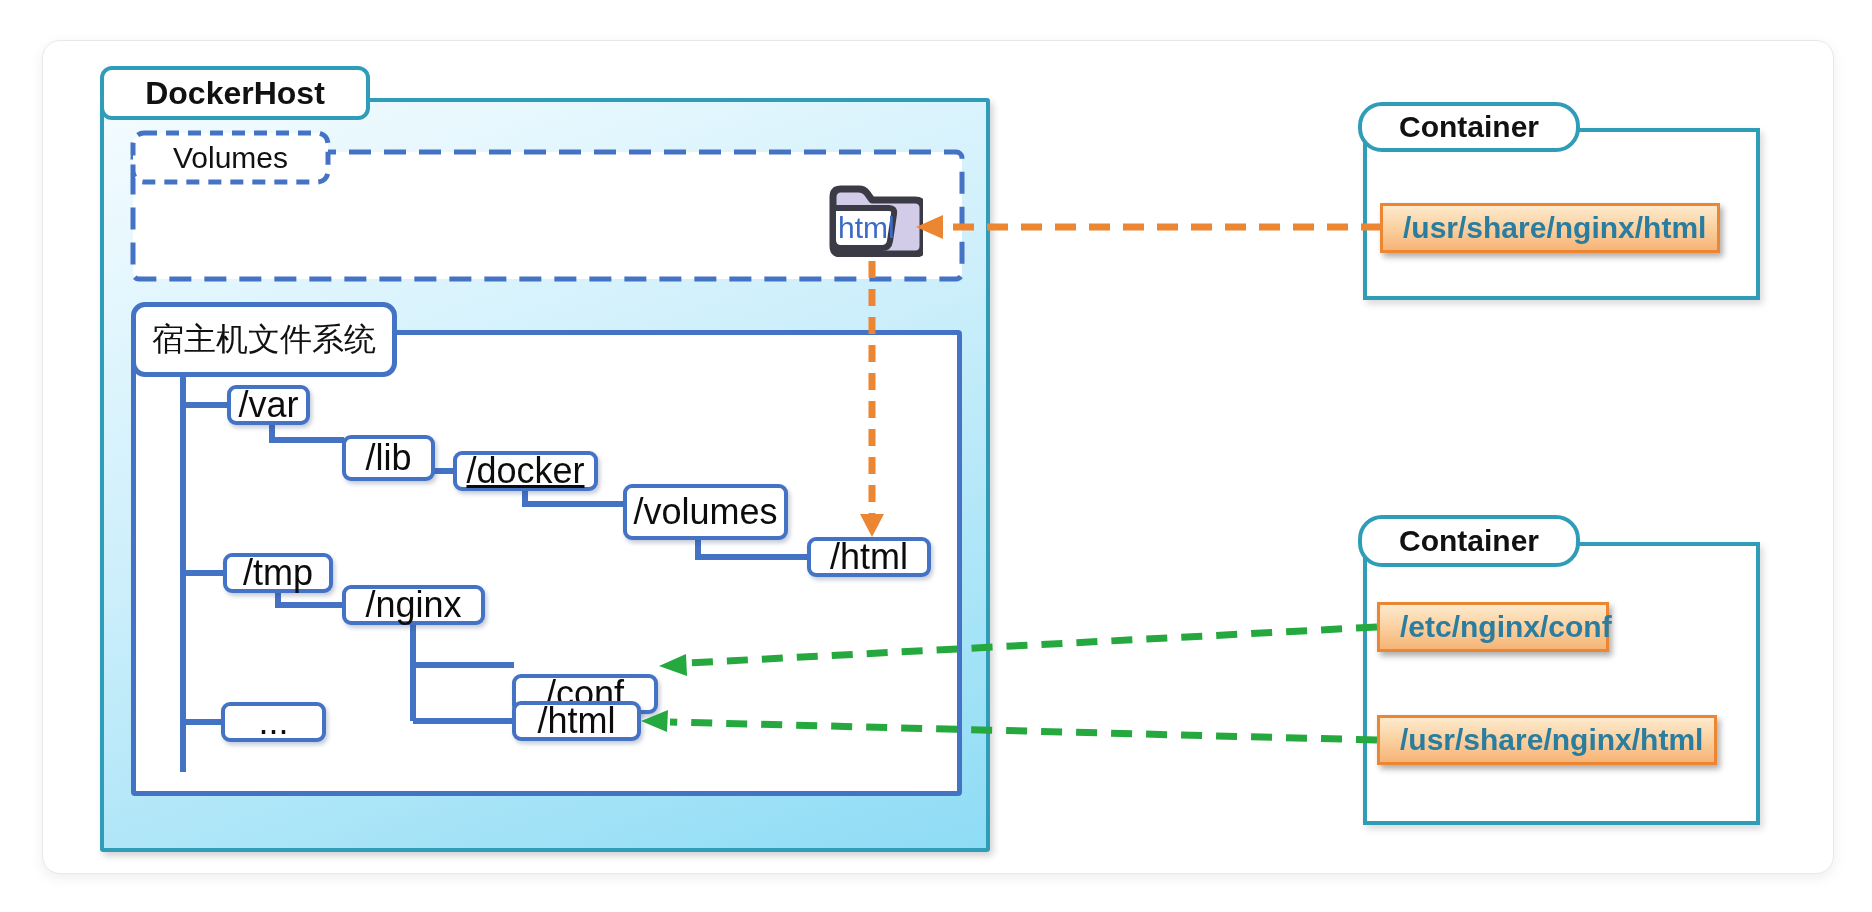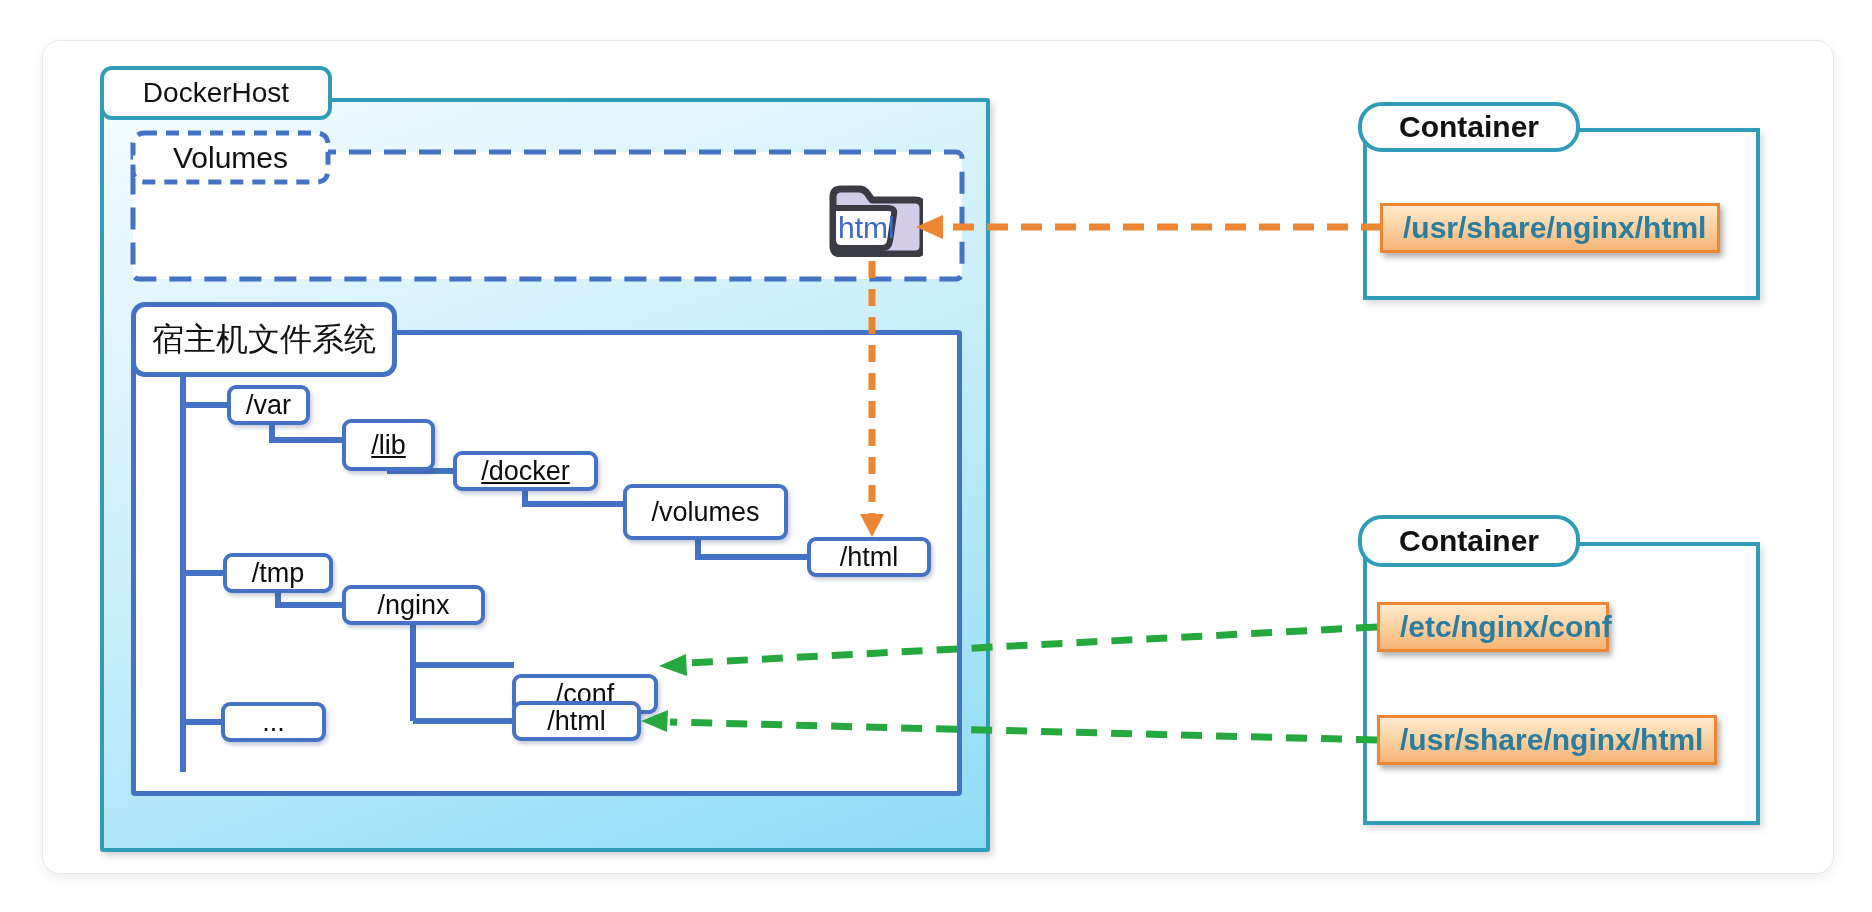--- a/index.html
+++ b/index.html
@@ -6,33 +6,33 @@
   body{font-family:"Liberation Sans","DejaVu Sans",sans-serif;color:#111;}
   #stage{position:relative;width:1872px;height:912px;background:#fff;overflow:hidden;}
   #card{position:absolute;left:42px;top:40px;width:1790px;height:832px;background:#fff;
         border:1px solid #e5e9ec;border-radius:18px;box-shadow:0 4px 14px rgba(0,0,0,.07);}
   
   #dockerhost-box{position:absolute;left:100px;top:98px;width:890px;height:754px;z-index:0;
         border:4px solid #2f9db8;border-radius:3px;box-sizing:border-box;
         background:linear-gradient(160deg,#f4fcff 0%,#cdeffb 45%,#8edcf5 100%);
         box-shadow:3px 4px 7px rgba(0,0,0,.18);}
   .tab{position:absolute;background:#fff;box-sizing:border-box;display:flex;align-items:center;justify-content:center;z-index:3;}
-  #dockerhost-tab{left:100px;top:66px;width:232px;height:54px;border:4px solid #2f9db8;border-radius:12px;
-        font-size:28px;}
+  #dockerhost-tab{left:100px;top:66px;width:270px;height:54px;border:4px solid #2f9db8;border-radius:12px;
+        font-size:32px;font-weight:bold;}
   #volumes-tab-text{position:absolute;left:133px;top:133px;width:195px;height:49px;z-index:3;
         display:flex;align-items:center;justify-content:center;font-size:30px;}
   
   #fs-box{position:absolute;left:131px;top:330px;width:831px;height:466px;z-index:1;
         background:#fff;border:5px solid #4472c4;border-radius:4px;box-sizing:border-box;}
   #fs-tab{left:131px;top:302px;width:266px;height:75px;border:5px solid #4472c4;border-radius:14px;
         font-size:32px;z-index:3;}
   
   .tnode{position:absolute;z-index:3;background:#fff;border:4px solid #4472c4;border-radius:9px;
         box-sizing:border-box;display:flex;align-items:center;justify-content:center;
-        font-size:27px;color:#0c0c0c;box-shadow:2px 3px 4px rgba(50,70,120,.28);}
+        font-size:36px;color:#0c0c0c;box-shadow:2px 3px 4px rgba(50,70,120,.28);}
   
   .layer{position:absolute;left:0;top:0;width:1872px;height:912px;pointer-events:none;}
   #layer-back{z-index:2;}
   #layer-arrows{z-index:6;}
   #folder{position:absolute;left:825px;top:172px;width:98px;height:85px;z-index:4;}
   
   .cbox{position:absolute;width:397px;background:#fff;border:4px solid #2f9db8;box-sizing:border-box;
         box-shadow:3px 4px 7px rgba(0,0,0,.15);}
   #container1-box{left:1363px;top:128px;height:172px;}
   #container2-box{left:1363px;top:542px;height:283px;}
@@ -87,21 +87,21 @@
     <path d="M8,36 h56 q6,0 5,6 l-4,27 q-1,7 -8,7 H16 q-8,0 -8,-8 z" fill="#ffffff" stroke="#3b3b46" stroke-width="6" stroke-linejoin="round"></path>
     <text x="13" y="66" font-size="30" fill="#3d6ac6" font-family="Liberation Sans, DejaVu Sans, sans-serif">html</text>
   </svg>
 
   <div id="fs-box"></div>
   <div id="fs-tab" class="tab">
     <span>宿主机文件系统</span>
   </div>
 
   <div class="tnode" style="left:227px;top:385px;width:83px;height:40px;">/var</div>
-  <div class="tnode" style="left:342px;top:419px;width:93px;height:52px;text-decoration:underline;">/lib</div>
+  <div class="tnode" style="left:342px;top:435px;width:93px;height:46px;">/lib</div>
   <div class="tnode" style="left:453px;top:451px;width:145px;height:40px;text-decoration:underline;">/docker</div>
   <div class="tnode" style="left:623px;top:484px;width:165px;height:56px;">/volumes</div>
   <div class="tnode" style="left:807px;top:537px;width:124px;height:40px;">/html</div>
   <div class="tnode" style="left:223px;top:553px;width:110px;height:40px;">/tmp</div>
   <div class="tnode" style="left:342px;top:585px;width:143px;height:40px;">/nginx</div>
   <div class="tnode" style="left:512px;top:674px;width:146px;height:40px;">/conf</div>
   <div class="tnode" style="left:512px;top:701px;width:129px;height:40px;">/html</div>
   <div class="tnode" style="left:221px;top:702px;width:105px;height:40px;">...</div>
 
   <div id="container1-box" class="cbox"></div>

